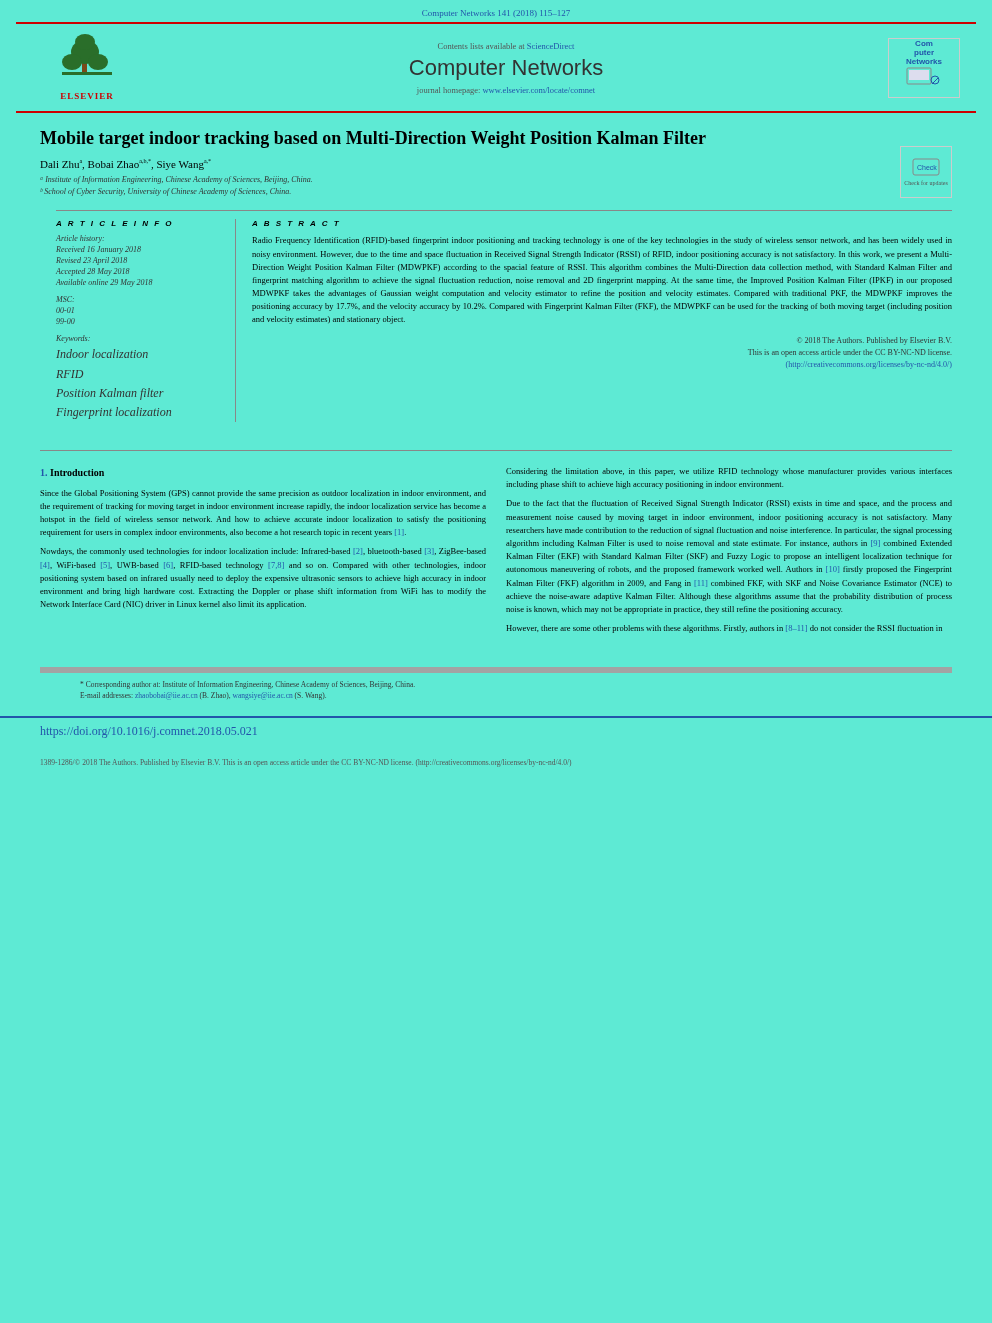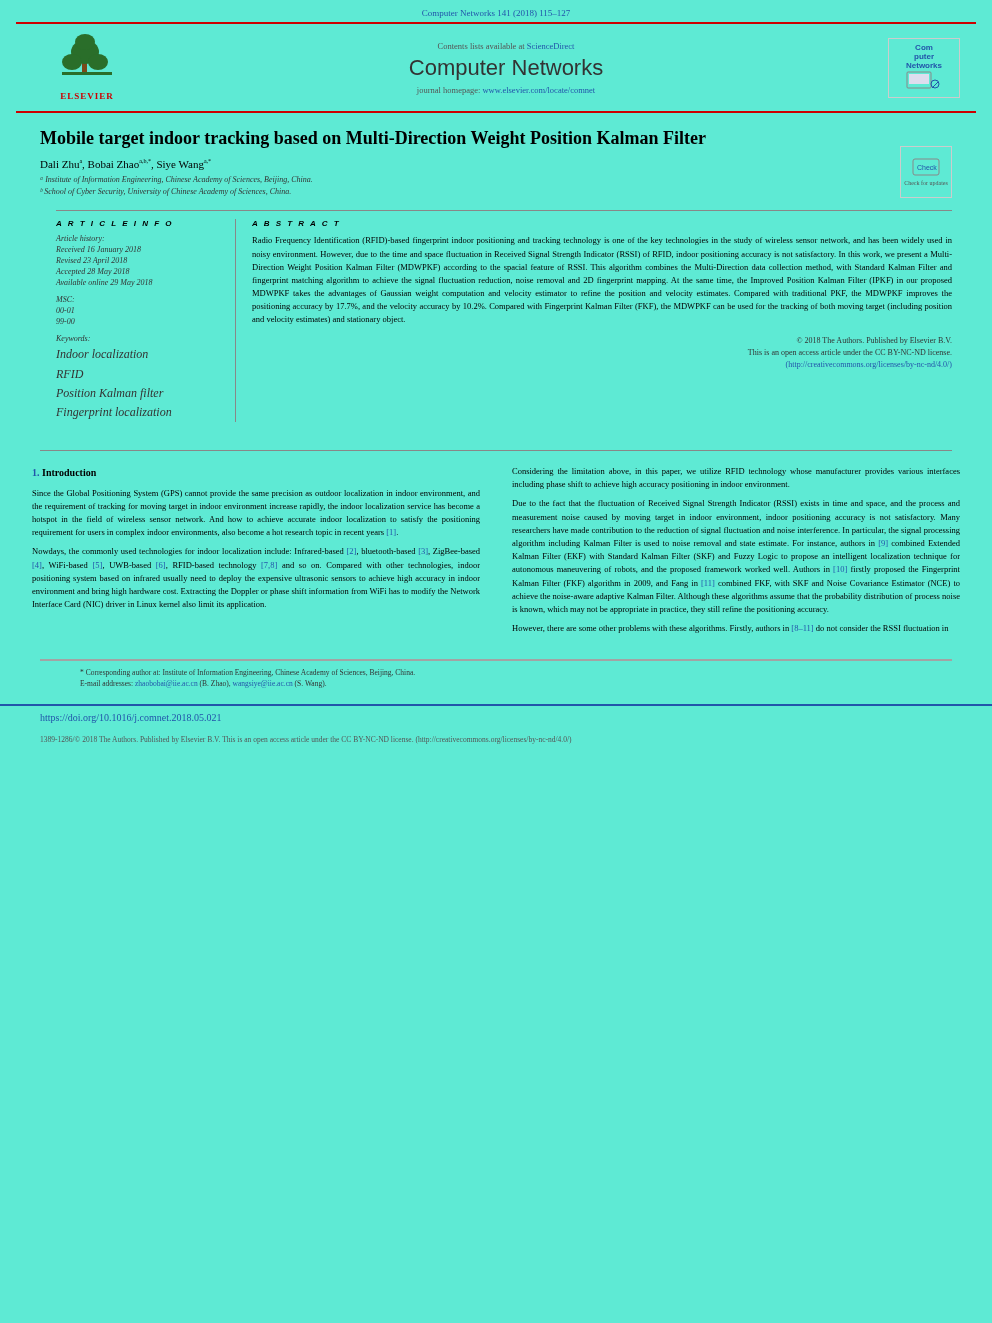--- a/index.html
+++ b/index.html
@@ -96,21 +96,21 @@
       justify-content: flex-end;
     }
 
     .journal-logo-box {
       width: 72px;
       height: 60px;
       border: 1px solid #ccc;
       display: flex;
       flex-direction: column;
       align-items: center;
-      justify-content: center;
+      justify-content: flex-start;
       font-size: 7px;
       color: #333;
       font-family: Arial, sans-serif;
     }
 
     .journal-logo-box .logo-title {
       font-size: 8px;
       font-weight: bold;
       color: #2255aa;
     }
@@ -247,22 +247,22 @@
     
     .section-divider {
       border: none;
       border-top: 1px solid #888;
       margin: 14px 40px;
     }
 
     
     .body-columns {
       display: flex;
-      gap: 32px;
-      padding: 0 32px;
+      gap: 20px;
+      padding: 0 40px;
     }
 
     .body-col {
       flex: 1;
       font-size: 8.5px;
       line-height: 1.55;
       text-align: justify;
       color: #000;
     }
 
@@ -285,41 +285,41 @@
       line-height: 1.55;
     }
 
     .inline-ref {
       color: #2255aa;
     }
 
     
     .footnote-area {
       padding: 6px 40px 0 40px;
-      border-top: 2px solid #a3a3a3;
-      margin: 18px 40px 0 40px;
+      border-top: 6px solid #a3a3a3;
+      margin: 26px 40px 0 40px;
     }
 
     .footnote-text {
       font-size: 7.5px;
       color: #333;
       line-height: 1.5;
     }
 
     
     .bottom-bar {
       margin-top: 14px;
       padding: 6px 40px;
       border-top: 2px solid #2255aa;
     }
 
     .doi-line {
-      font-size: 10px;
-      color: #2255aa;
-      margin-bottom: 12px;
+      font-size: 12px;
+      color: #2255aa;
+      margin-bottom: 19px;
     }
 
     .issn-line {
       font-size: 7.5px;
       color: #555;
     }
 
     sup {
       font-size: 6px;
     }

